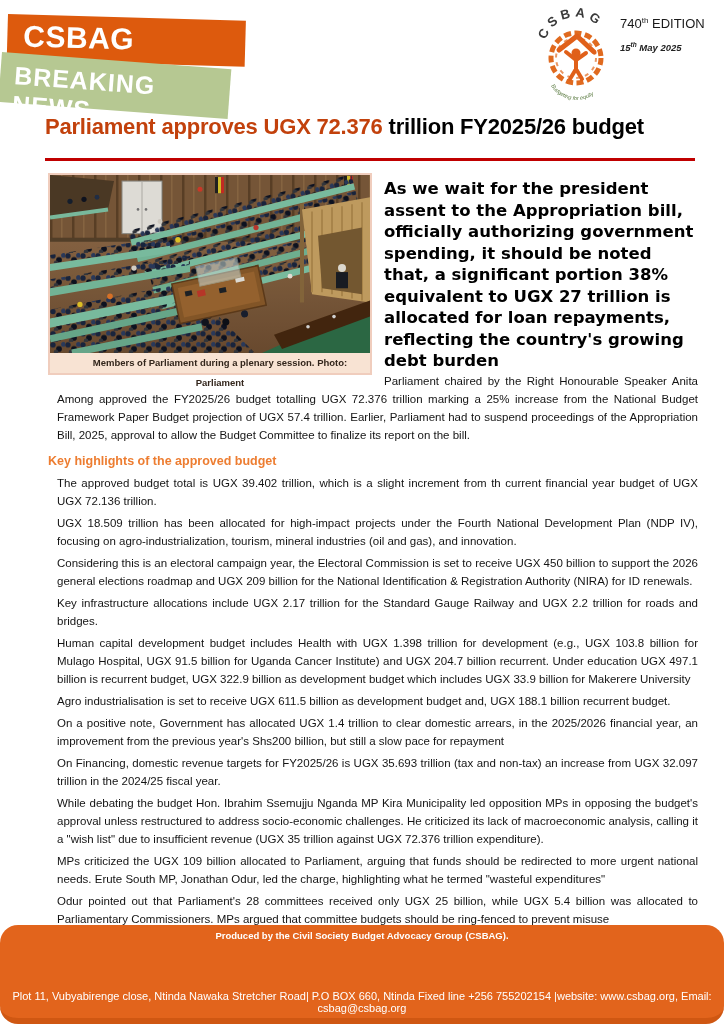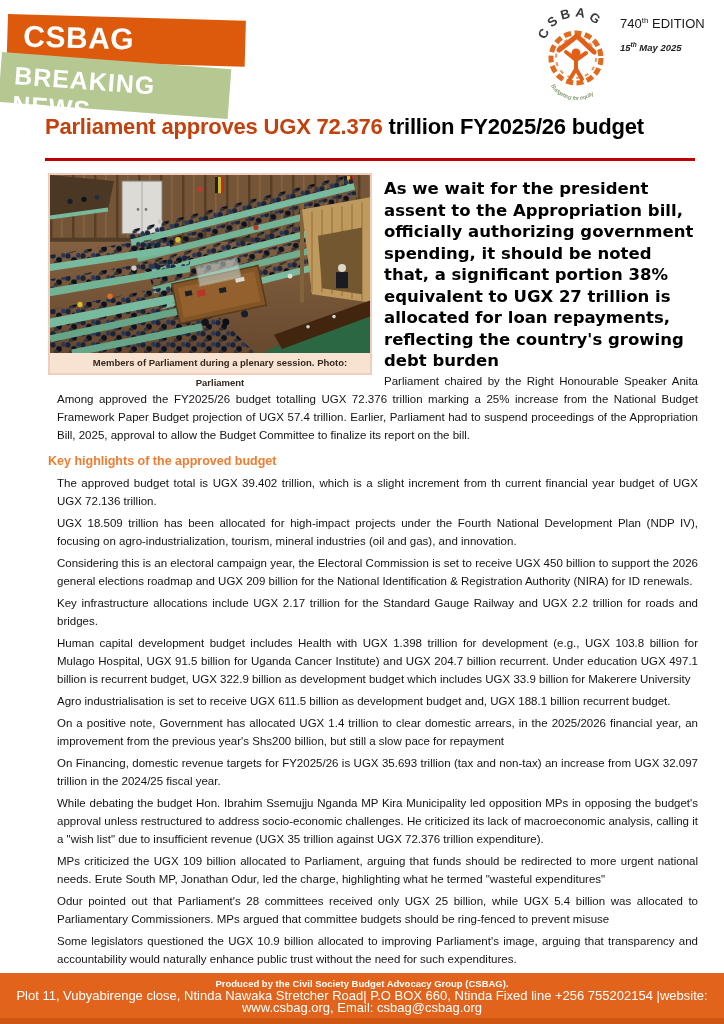--- a/index.html
+++ b/index.html
@@ -36,23 +36,23 @@
   .caption{height:20px;line-height:20px;text-align:center;font-size:9.5px;font-weight:bold;
            color:#33261c;padding-left:20px;}
   .lead{font-family:"DejaVu Sans",sans-serif;font-weight:bold;font-size:16.5px;line-height:21.5px;
         text-align:left;color:#000;padding-top:7px;}
   .content p{font-size:11.5px;line-height:18px;text-align:justify;margin:0 0 4px 9px;color:#141414;}
   .content h3{font-size:12.5px;font-weight:bold;color:#ed7d31;margin:10px 0 6px 0;}
 
   
   .footer{position:absolute;left:0;bottom:0;width:724px;background:#e2641c;
           border-bottom:6px solid #cf5712;text-align:center;color:#fff;padding:5px 0 4px 0;
-          box-sizing:border-box;}
+          box-sizing:border-box;border-radius:18px;}
   .footer .f1{font-size:9.5px;font-weight:bold;line-height:12px;}
-  .footer .f2{font-size:13px;line-height:12px;}
+  .footer .f2{font-size:11px;line-height:12px;margin-top:48px;}
 </style>
 </head>
 <body>
 
 <div class="page">
 
   <div class="banner-org">
     <span>CSBAG</span>
   </div>
   <div class="banner-news">

